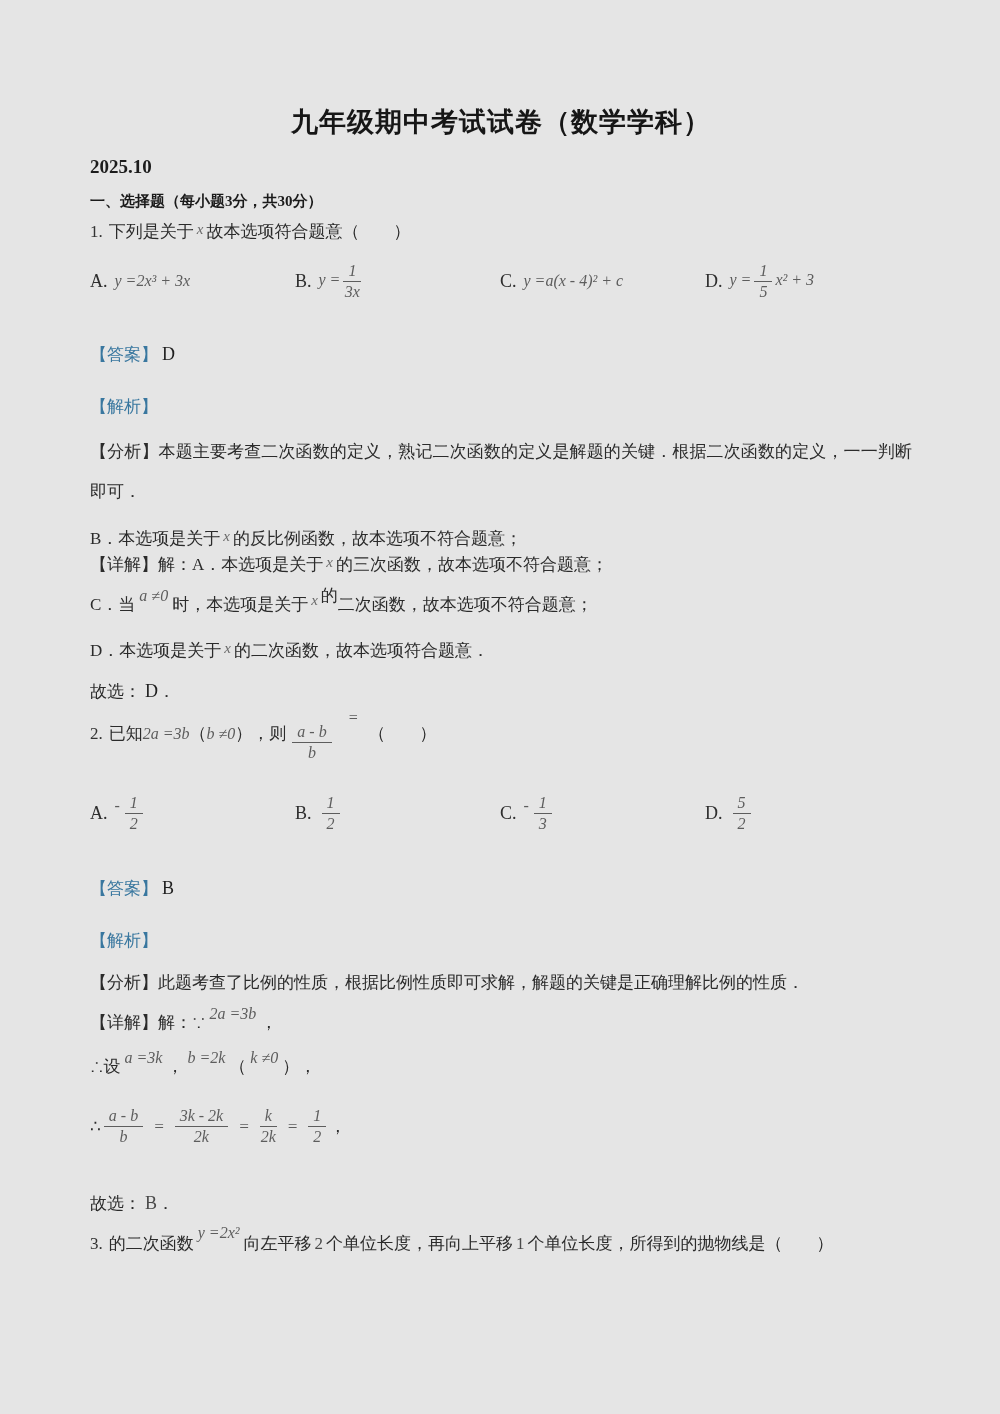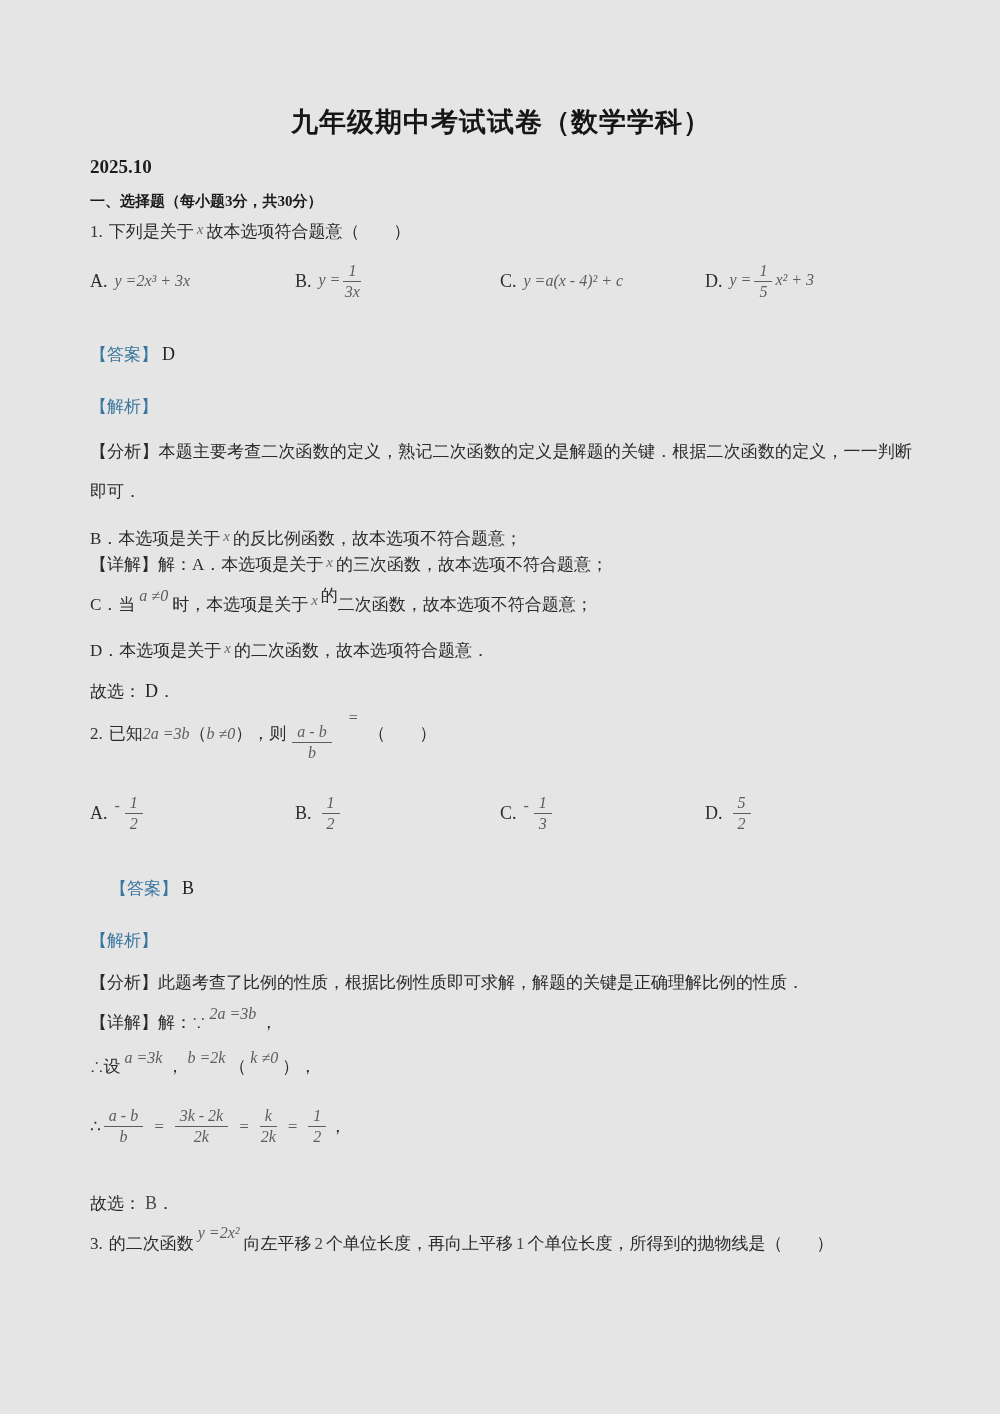--- a/index.html
+++ b/index.html
@@ -45,21 +45,21 @@
 
   .stem2 { font-size:17px; line-height:26px; margin:16px 0 0 0; height:56px; display:flex; align-items:flex-start; }
   .stem2 .baseline { padding-bottom:8px; }
   .fr-raised { position:relative; top:2px; margin:0 6px; }
   .eq-raised { position:relative; top:-16px; margin:0 10px; }
 
   .mt-ans1 { margin-top:24px; }
   .mt-jx  { margin-top:18px; }
   .mt-cline { }
   .mt-dline { margin-top:20px; }
-  .mt-ans2 { margin-top:26px;margin-left:20px; }
+  .mt-ans2 { margin-top:26px; }
   .mt-fx2 { margin-top:12px; }
   .fracline { font-size:17px; margin:20px 0 0 0; line-height:1; display:flex; align-items:center; height:52px; }
   .fracline .eq { margin:0 7px; color:var(--mathink); font-style:italic; }
   .choose2 { margin-top:38px; }
   .q3line { font-size:17px; line-height:26px; margin:14px 0 0 0; }
 </style>
 </head>
 <body>
 
 <div class="page">

